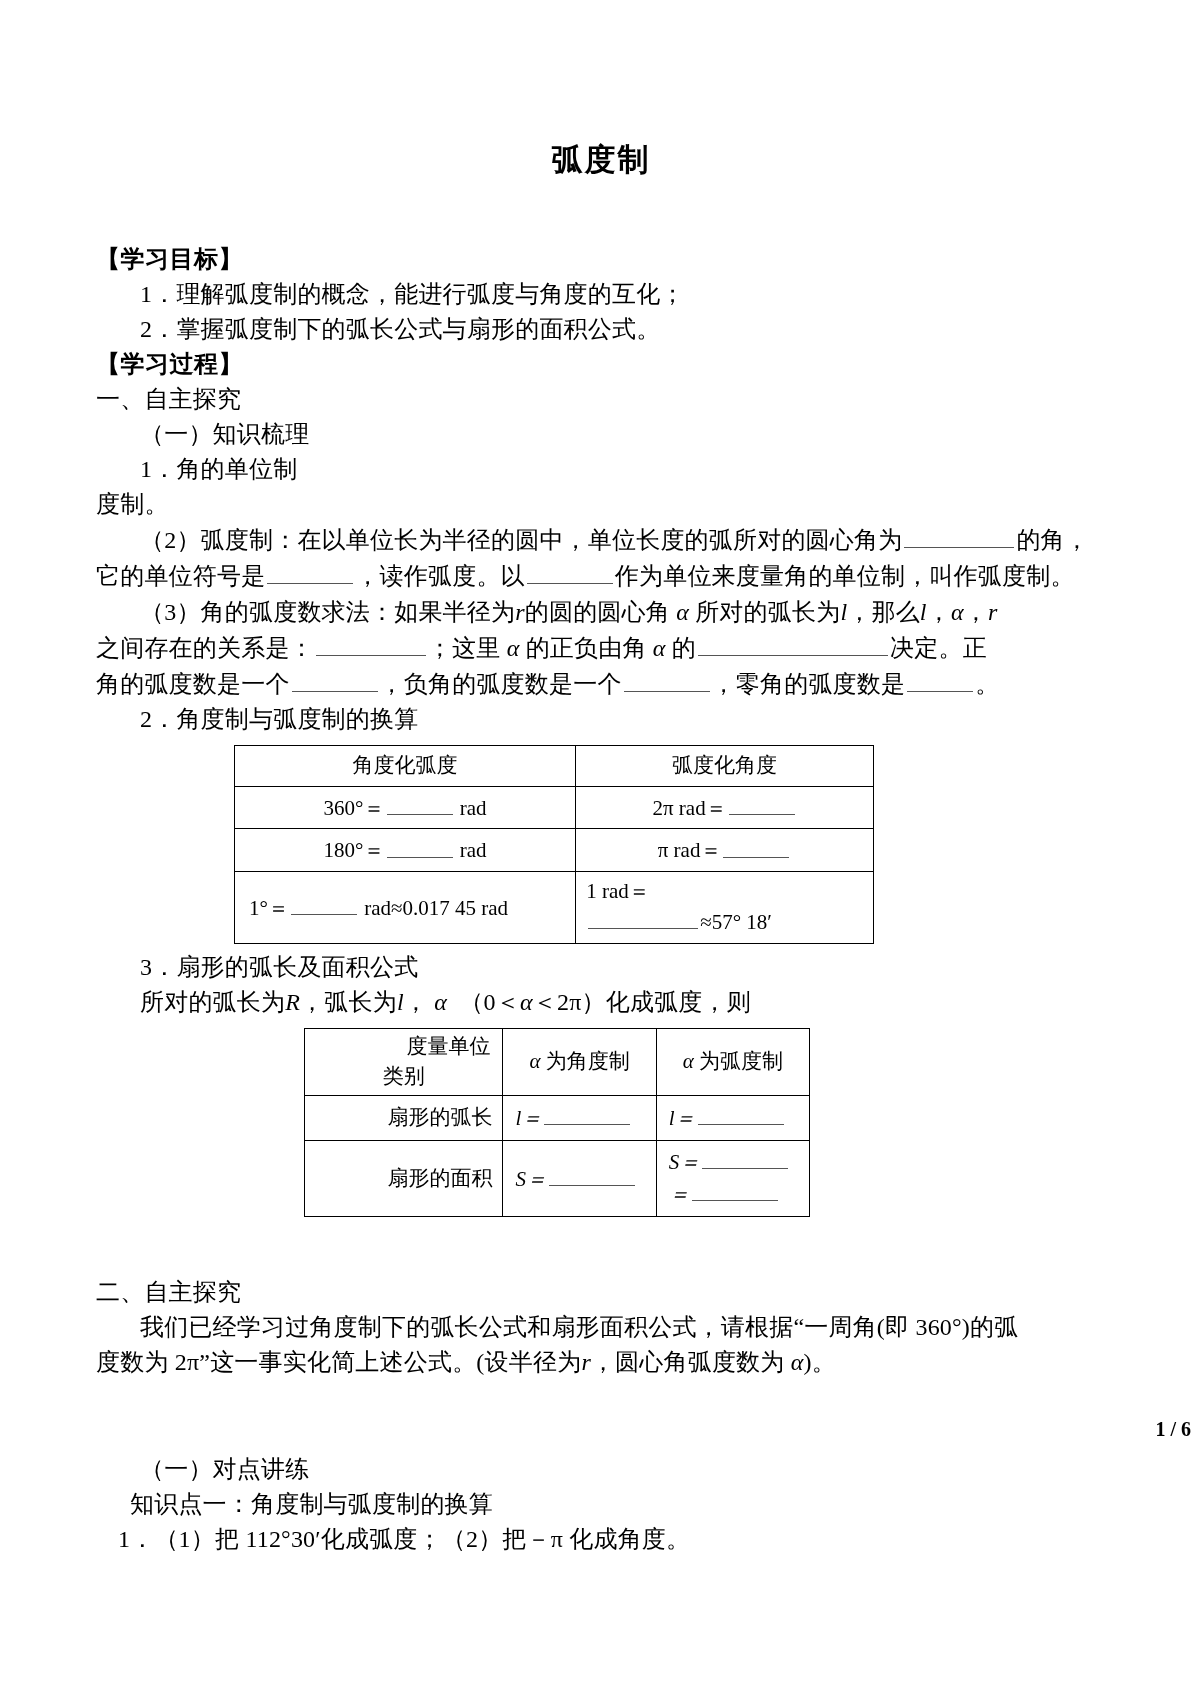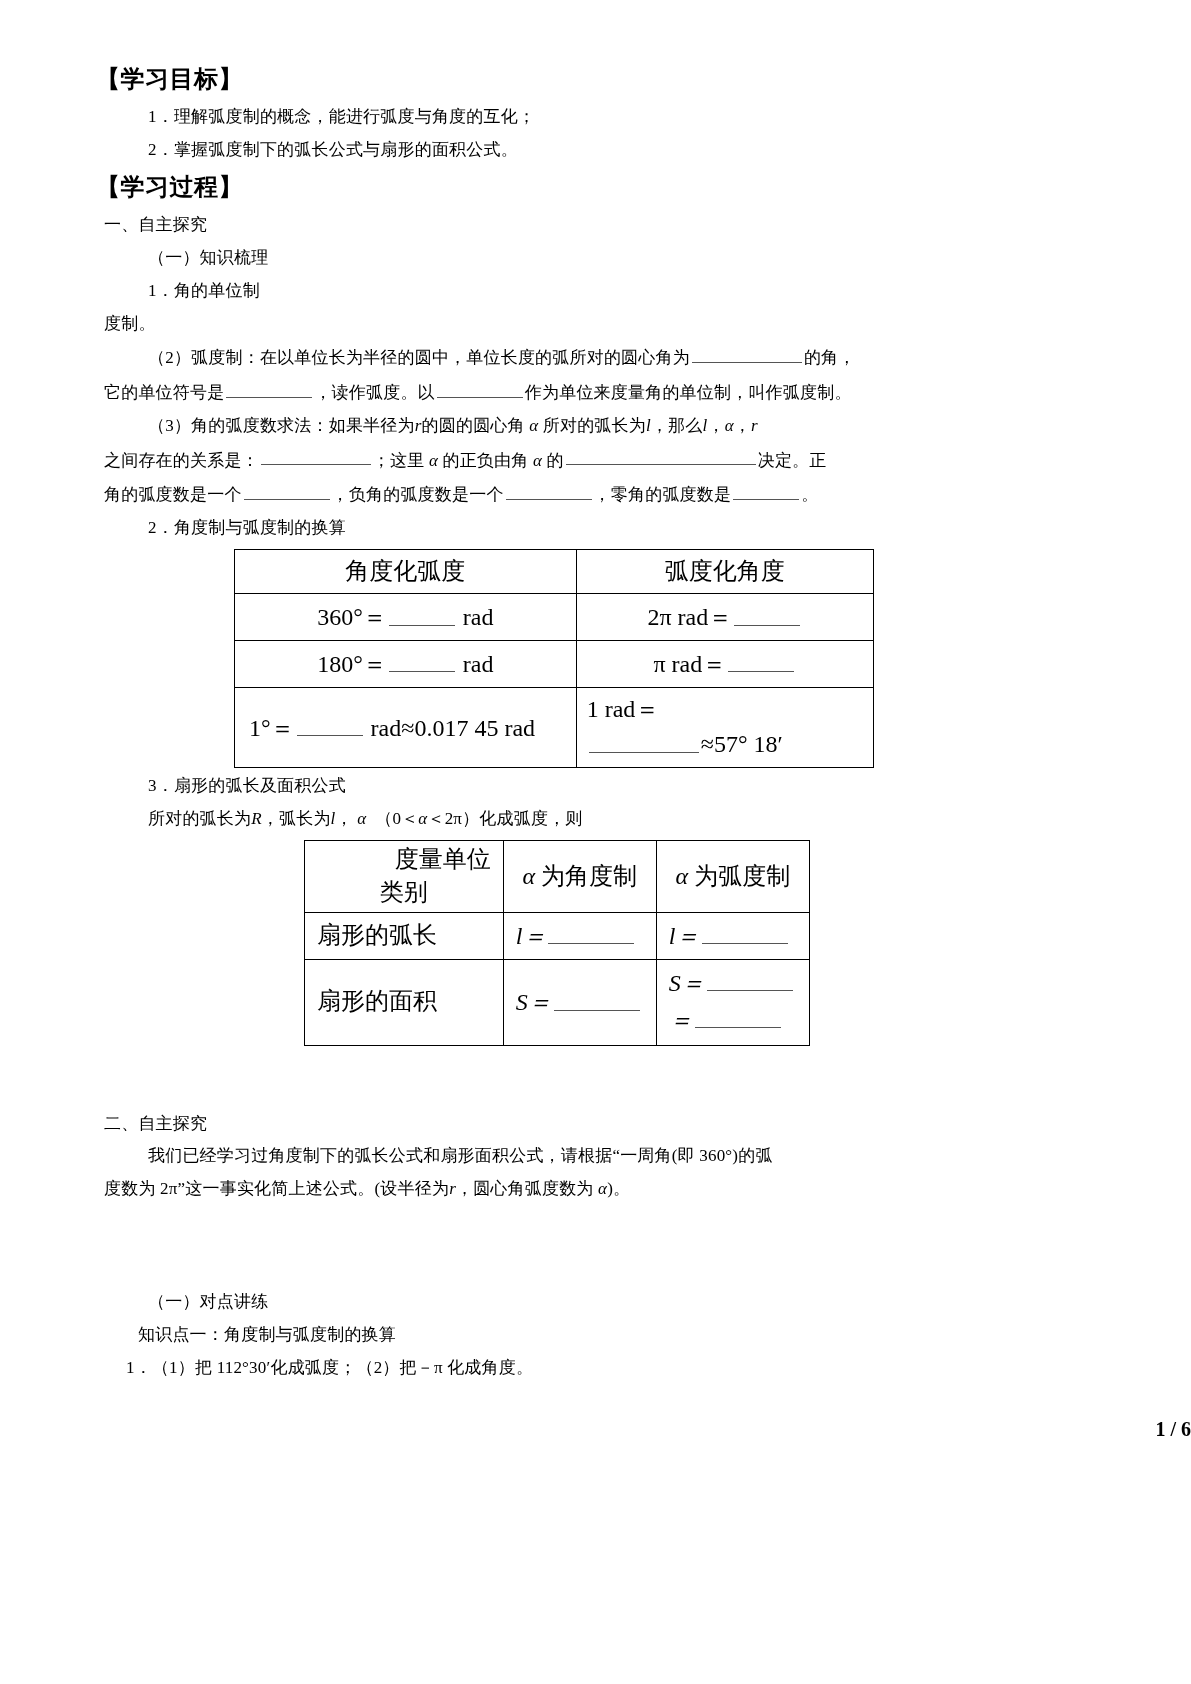--- a/index.html
+++ b/index.html
@@ -44,23 +44,23 @@
   
   .sec-head {
     font-size: 24px;
     font-weight: bold;
     line-height: 1.45;
     margin: 0;
     letter-spacing: 0.5px;
   }
 
   .para {
-    font-size: 17px;
+    font-size: 24px;
     line-height: 1.46;
-    margin: 8px;
+    margin: 0;
     text-align: justify;
     letter-spacing: 0.2px;
   }
   .indent1 { text-indent: 0; padding-left: 44px; }
   .indent-hang { padding-left: 0; text-indent: 44px; }
 
   .ital { font-style: italic; }
 
   
   .blank {
@@ -71,21 +71,21 @@
     margin: 0 2px;
   }
   .b-sm { width: 66px; }
   .b-md { width: 86px; }
   .b-lg { width: 110px; }
   .b-xl { width: 190px; }
 
   
   table.doc-table {
     border-collapse: collapse;
-    font-size: 24px;
+    font-size: 21px;
     line-height: 1.4;
   }
   table.doc-table td {
     border: 1.3px solid #000;
     padding: 5px 10px;
     vertical-align: middle;
   }
   .tbl-wrap-1 { padding-left: 138px; margin-top: 8px; }
   .tbl-wrap-2 { padding-left: 208px; margin-top: 8px; }
 
@@ -100,21 +100,21 @@
   .t2 td { height: 34px; }
   .t2 .hdr-cell {
     width: 218px;
     height: 62px;
     padding: 2px 12px;
     position: relative;
   }
   .t2 .hdr-top { text-align: right; display: block; }
   .t2 .hdr-bot { text-align: center; display: block; }
   .t2 .hdr-col { width: 144px; text-align: center; }
-  .t2 .lbl { text-align: left; padding-left: 12px; }
+  .t2 .lbl { text-align: right; padding-left: 12px; }
   .t2 .fml { text-align: left; padding-left: 12px; font-style: italic; }
   .t2 .fml-two { line-height: 1.55; }
 
   
   .footer {
     position: absolute;
     left: 0;
     right: 0;
     top: 1418px;
     text-align: right;
@@ -124,20 +124,21 @@
 
   .gap-sm { height: 14px; }
   .gap-lg { height: 58px; }
 </style>
 </head>
 <body>
 
 <div class="page">
   <div class="content">
 
+    <h1 class="doc-title">弧度制</h1>
 
     <div class="spacer-after-title"></div>
 
     <div class="sec-head">【学习目标】</div>
     <div class="para indent1">1．理解弧度制的概念，能进行弧度与角度的互化；</div>
     <div class="para indent1">2．掌握弧度制下的弧长公式与扇形的面积公式。</div>
 
     <div class="sec-head">【学习过程】</div>
     <div class="para">一、自主探究</div>
     <div class="para indent1">（一）知识梳理</div>

